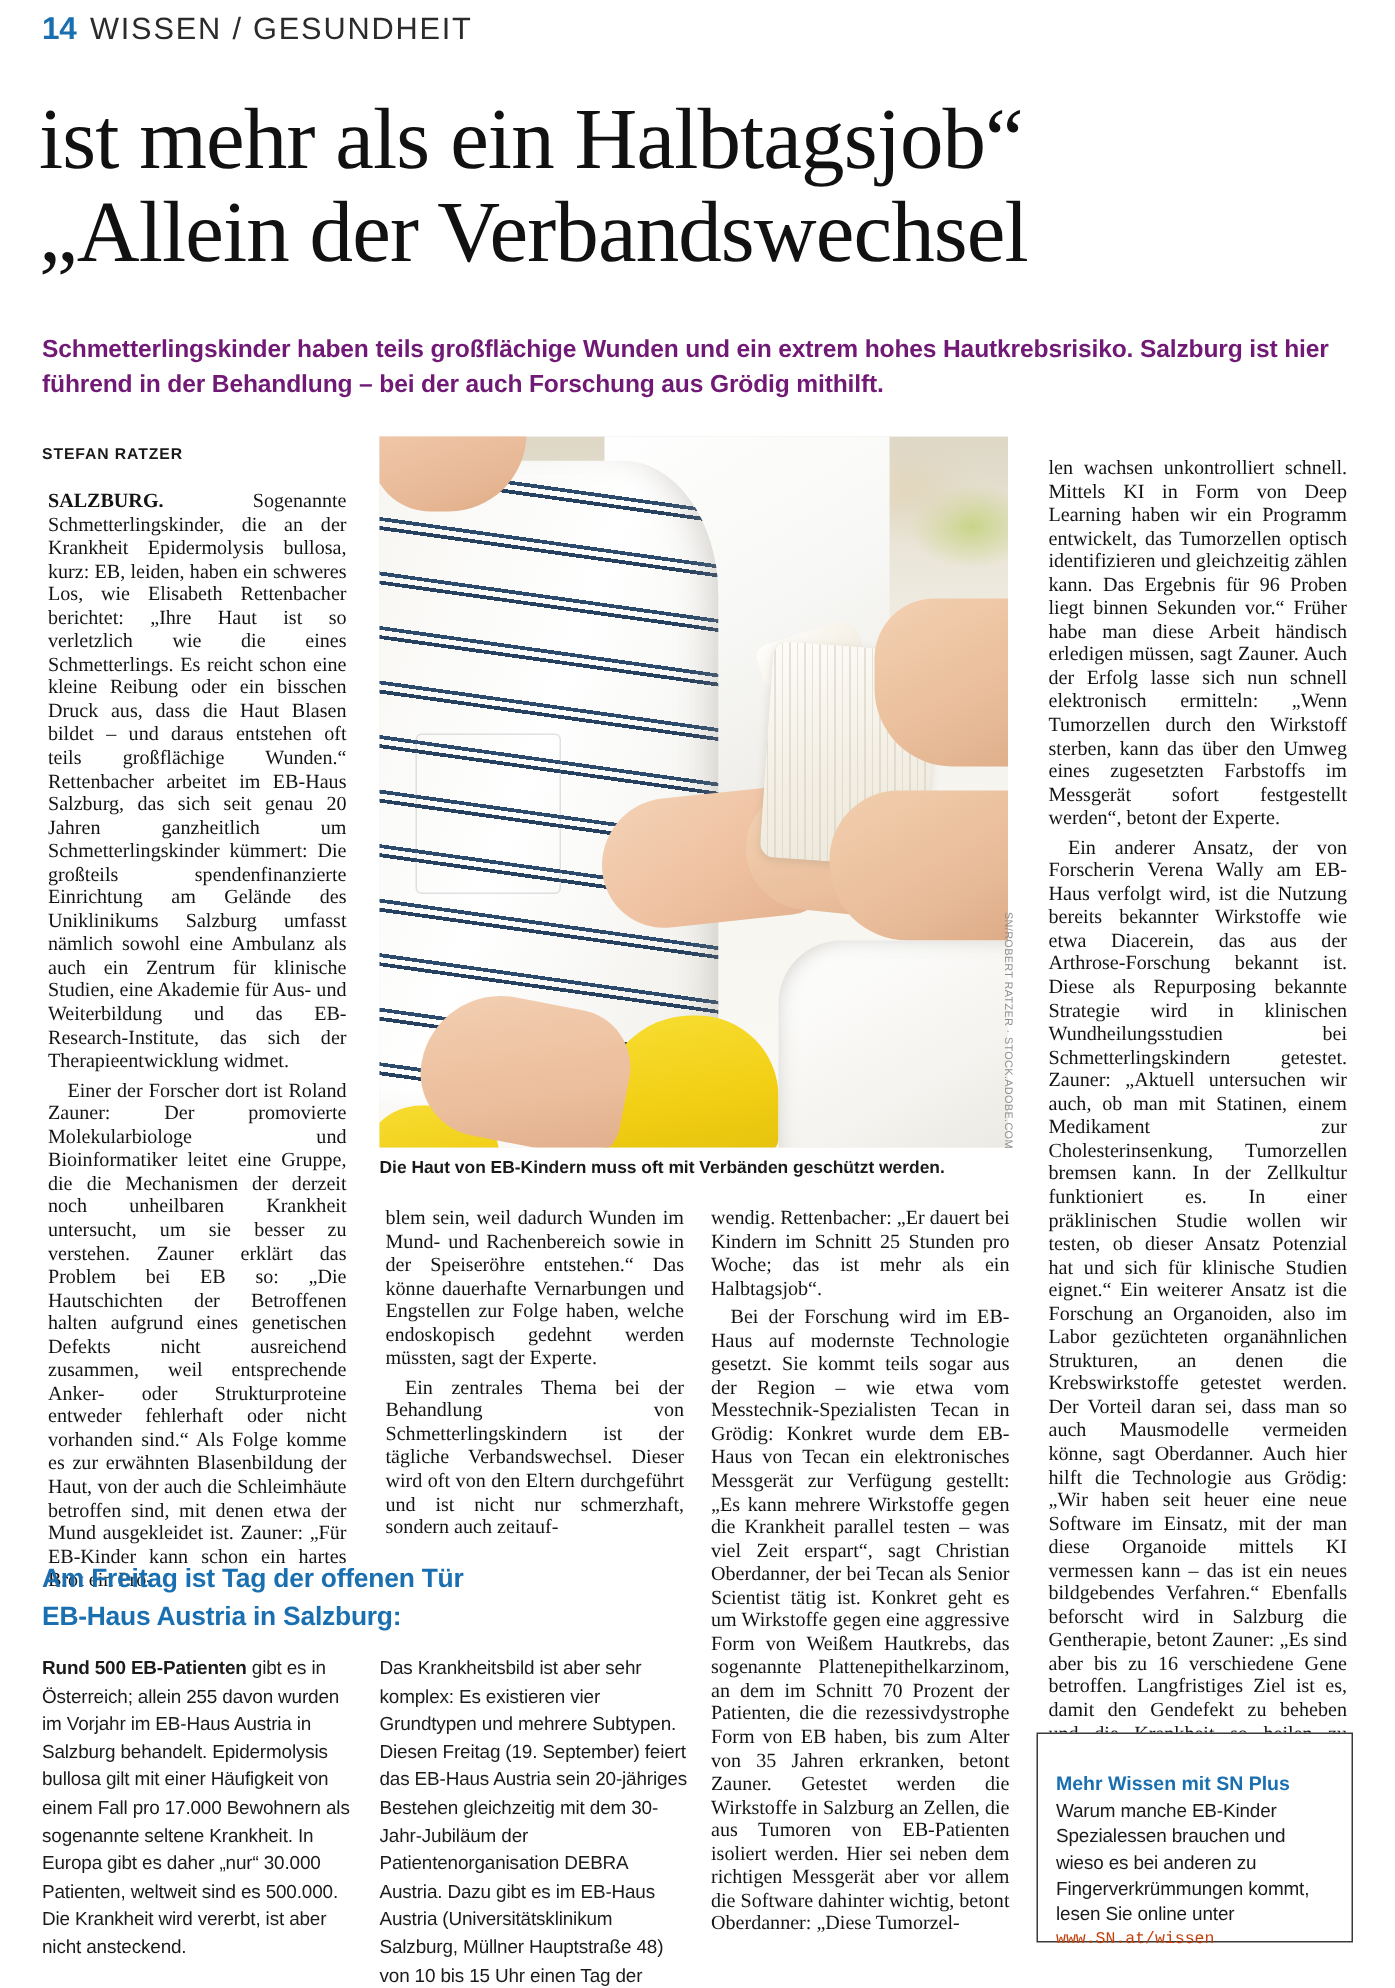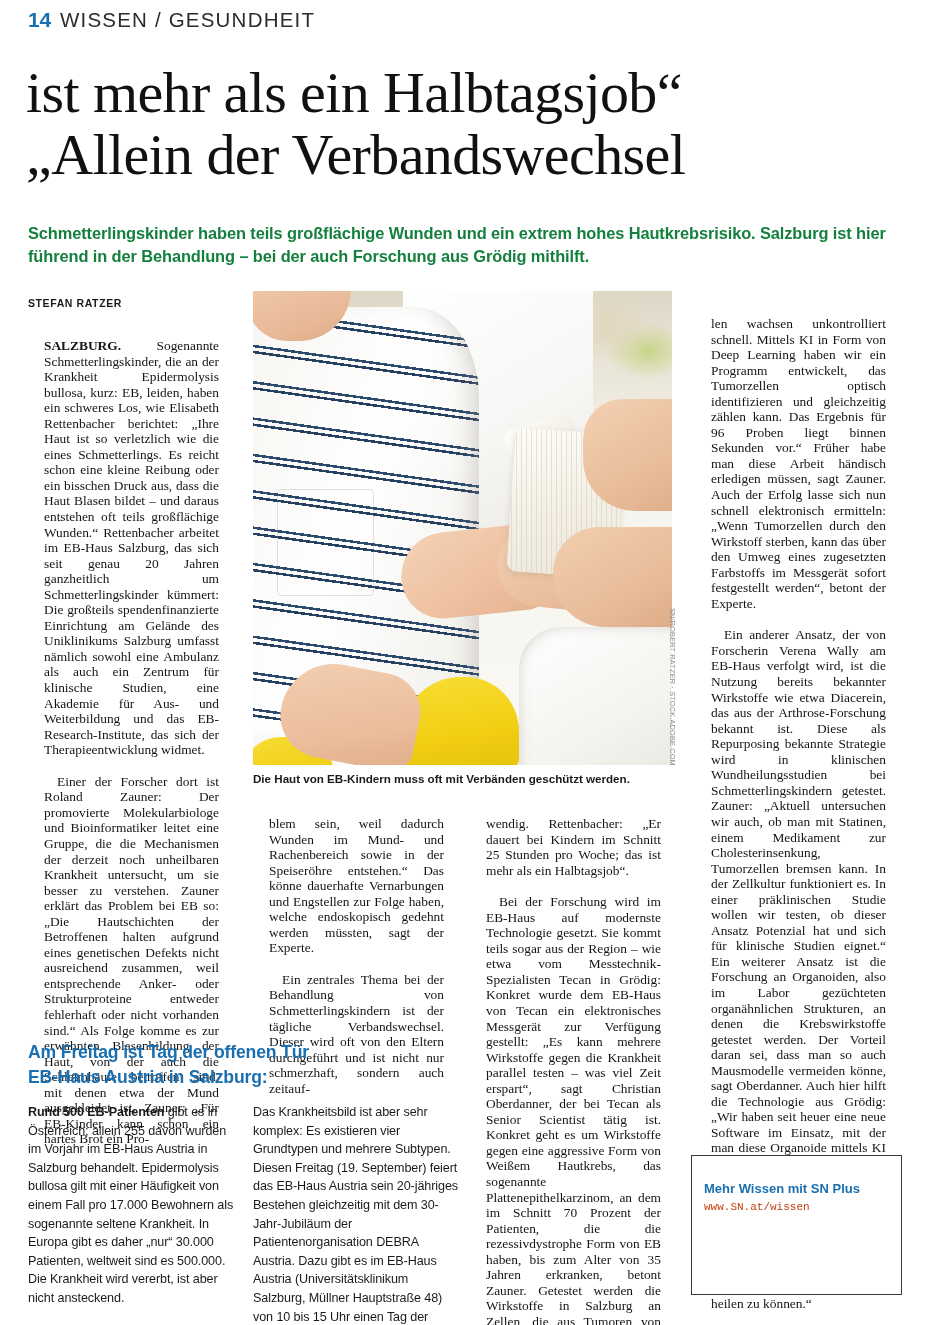--- a/index.html
+++ b/index.html
@@ -62,21 +62,21 @@
   
   #deck {
     position: absolute;
     left: 28px;
     top: 222px;
     width: 876px;
     font-family: "Liberation Sans", sans-serif;
     font-weight: bold;
     font-size: 16.4px;
     line-height: 23px;
-    color: #15803d;
+    color: #701a75;
     letter-spacing: -0.1px;
   }
 
   
   #byline {
     position: absolute;
     left: 28px;
     top: 297px;
     font-family: "Liberation Sans", sans-serif;
     font-weight: bold;
@@ -89,21 +89,21 @@
   .coltext {
     position: absolute;
     font-family: "Liberation Serif", serif;
     font-size: 13.4px;
     line-height: 15.55px;
     text-align: justify;
     text-justify: inter-word;
     color: #141414;
     hyphens: none;
   }
-  .coltext p { margin: 16px; }
+  .coltext p { margin: 4px; }
   .coltext p.indent { text-indent: 13px; }
   .coltext b { font-weight: bold; }
 
   
   #photo-wrap {
     position: absolute;
     left: 253px;
     top: 291px;
     width: 419px;
     height: 474px;
@@ -391,14 +391,15 @@
 <div class="boxtext" id="boxcol1" style="left:28px; top:1103px; width:207px;">
   <p><b>Rund 500 EB-Patienten</b><span> gibt es in Österreich; allein 255 davon wurden im Vorjahr im EB-Haus Austria in Salzburg behandelt. Epidermolysis bullosa gilt mit einer Häufigkeit von einem Fall pro 17.000 Bewohnern als sogenannte seltene Krankheit. In Europa gibt es daher „nur“ 30.000 Patienten, weltweit sind es 500.000. Die Krankheit wird vererbt, ist aber nicht ansteckend.</span></p>
 </div>
 
 <div class="boxtext" id="boxcol2" style="left:253px; top:1103px; width:207px;">
   <p><span>Das Krankheitsbild ist aber sehr komplex: Es existieren vier Grundtypen und mehrere Subtypen. Diesen Freitag (19. September) feiert das EB-Haus Austria sein 20-jähriges Bestehen gleichzeitig mit dem 30-Jahr-Jubiläum der Patientenorganisation DEBRA Austria. Dazu gibt es im EB-Haus Austria (Universitätsklinikum Salzburg, Müllner Hauptstraße 48) von 10 bis 15 Uhr einen Tag der offenen Tür.</span></p>
 </div>
 
 <div id="snplus">
   <div class="sp-title">Mehr Wissen mit SN Plus</div>
+  <div class="sp-body">Warum manche EB-Kinder Spezialessen brauchen und wieso es bei anderen zu Fingerverkrümmungen kommt, lesen Sie online unter</div>
   <div class="sp-link">www.SN.at/wissen</div>
 </div>
 
 </body></html>

